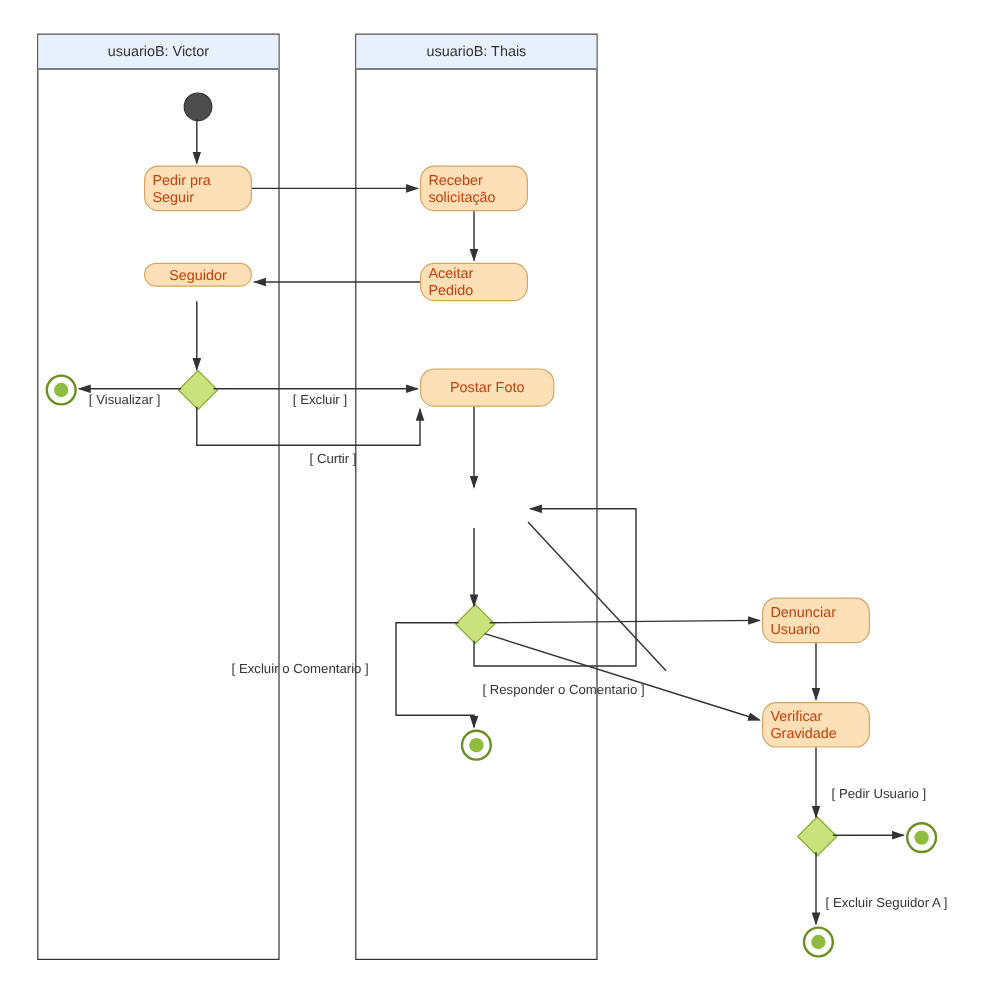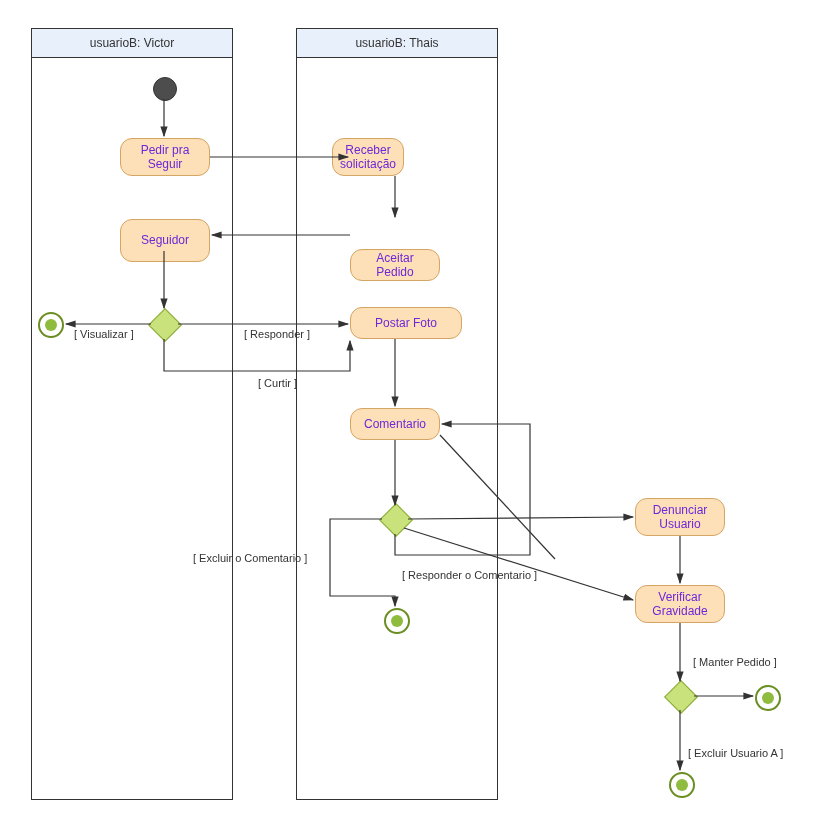--- a/index.html
+++ b/index.html
@@ -34,23 +34,22 @@
     color: #333;
   }
   .node {
     position: absolute;
     background: #fde0b8;
     border: 1px solid #d4a563;
     border-radius: 12px;
     display: flex;
     align-items: center;
     justify-content: center;
-    text-align: center;
     font-size: 12px;
-    color: #6d28d9;
+    color: #c2410c;
     padding: 4px 6px;
     box-sizing: border-box;
     line-height: 1.2;
   }
   .initial {
     position: absolute;
     width: 22px;
     height: 22px;
     border-radius: 50%;
     background: #4d4d4d;
@@ -103,44 +102,43 @@
   <div class="lane" style="left:31px; top:28px; width:200px; height:770px;">
     <div class="lane-header">usuarioB: Victor</div>
   </div>
   <div class="lane" style="left:296px; top:28px; width:200px; height:770px;">
     <div class="lane-header">usuarioB: Thais</div>
   </div>
 
   <div class="initial" style="left:153px; top:77px;"></div>
 
   <div class="node" style="left:120px; top:138px; width:90px; height:38px;">Pedir pra Seguir</div>
-  <div class="node" style="left:332px; top:138px; width:72px; height:38px;">Receber solicitação</div>
-  <div class="node" style="left:350px; top:219px; width:90px; height:32px;margin-top:30px;">Aceitar Pedido</div>
-  <div class="node" style="left:120px; top:219px; width:90px; height:43px;">Seguidor</div>
+  <div class="node" style="left:350px; top:138px; width:90px; height:38px;">Receber solicitação</div>
+  <div class="node" style="left:350px; top:219px; width:90px; height:32px;">Aceitar Pedido</div>
+  <div class="node" style="left:120px; top:219px; width:90px; height:20px;">Seguidor</div>
   <div class="node" style="left:350px; top:307px; width:112px; height:32px;">Postar Foto</div>
-  <div class="node" style="left:350px; top:408px; width:90px; height:32px;">Comentario</div>
   <div class="node" style="left:635px; top:585px; width:90px; height:38px;">Verificar Gravidade</div>
   <div class="node" style="left:635px; top:498px; width:90px; height:38px;">Denunciar Usuario</div>
 
   <div class="decision" style="left:153px; top:313px;"></div>
   <div class="decision" style="left:384px; top:508px;"></div>
   <div class="decision" style="left:669px; top:685px;"></div>
 
   <div class="final" style="left:38px; top:312px;"></div>
   <div class="final" style="left:384px; top:608px;"></div>
   <div class="final" style="left:755px; top:685px;"></div>
   <div class="final" style="left:669px; top:772px;"></div>
 
   <div class="label" style="left:74px; top:328px;">[ Visualizar ]</div>
-  <div class="label" style="left:244px; top:328px;">[ Responder ]</div>
+  <div class="label" style="left:244px; top:328px;">[ Excluir ]</div>
   <div class="label" style="left:258px; top:377px;">[ Curtir ]</div>
   <div class="label" style="left:193px; top:552px;">[ Excluir o Comentario ]</div>
   <div class="label" style="left:402px; top:569px;">[ Responder o Comentario ]</div>
-  <div class="label" style="left:693px; top:656px;">[ Manter Pedido ]</div>
-  <div class="label" style="left:688px; top:747px;">[ Excluir Usuario A ]</div>
+  <div class="label" style="left:693px; top:656px;">[ Pedir Usuario ]</div>
+  <div class="label" style="left:688px; top:747px;">[ Excluir Seguidor A ]</div>
 
   <svg width="836" height="824">
     <defs>
       <marker id="arrow" markerWidth="10" markerHeight="10" refX="8" refY="3" orient="auto" markerUnits="strokeWidth">
         <path d="M0,0 L0,6 L9,3 z" fill="#333"></path>
       </marker>
     </defs>
 
     <line x1="164" y1="99" x2="164" y2="136" stroke="#333" stroke-width="1.2" marker-end="url(#arrow)"></line>
 

